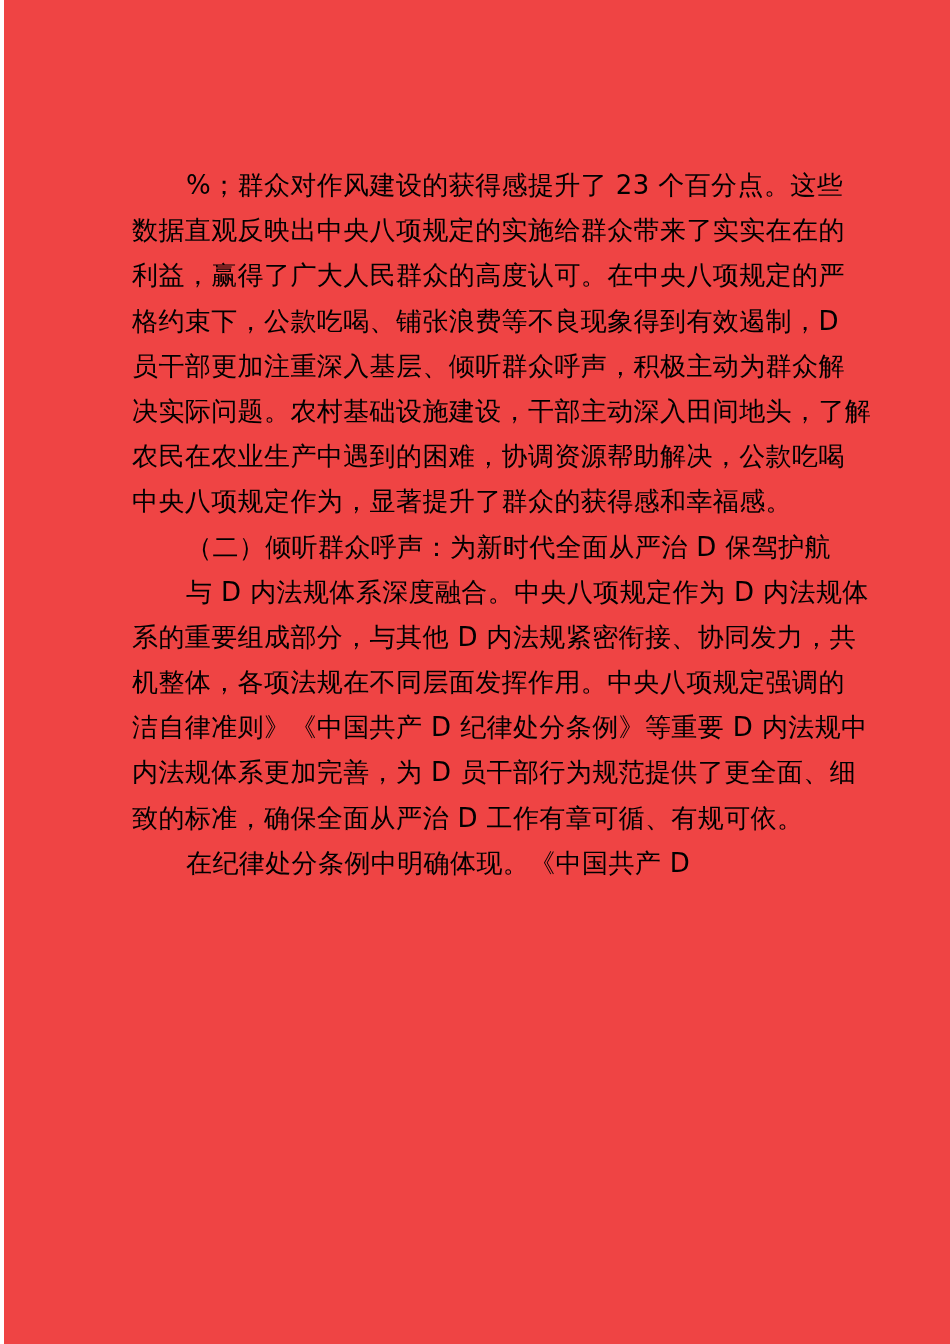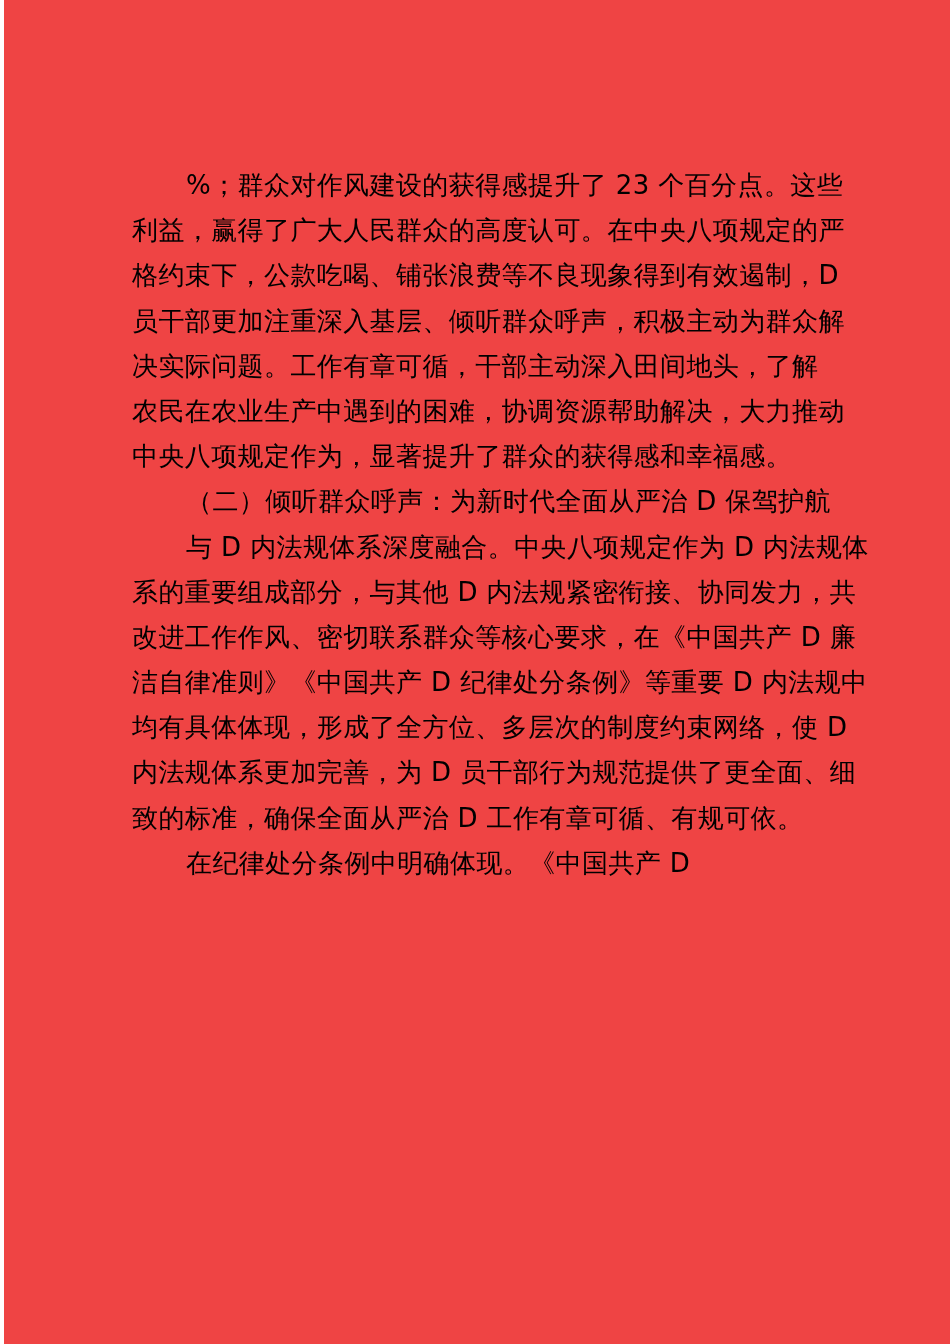--- a/index.html
+++ b/index.html
@@ -39,29 +39,29 @@
     .indent {
       padding-left: 54px;
     }
   </style>
 </head>
 <body>
 
 <div class="page">
   <div class="text-block">
     <div class="line indent">%；群众对作风建设的获得感提升了 23 个百分点。这些</div>
+    <div class="line">数据直观反映出中央八项规定的实施给群众带来了实实在在的</div>
     <div class="line">利益，赢得了广大人民群众的高度认可。在中央八项规定的严</div>
     <div class="line">格约束下，公款吃喝、铺张浪费等不良现象得到有效遏制，D</div>
     <div class="line">员干部更加注重深入基层、倾听群众呼声，积极主动为群众解</div>
-    <div class="line">决实际问题。工作有章可循，干部主动深入田间地头，了解</div>
-    <div class="line">农民在农业生产中遇到的困难，协调资源帮助解决，大力推动</div>
+    <div class="line">决实际问题。农村基础设施建设，干部主动深入田间地头，了解</div>
+    <div class="line">农民在农业生产中遇到的困难，协调资源帮助解决，公款吃喝</div>
     <div class="line">中央八项规定作为，显著提升了群众的获得感和幸福感。</div>
     <div class="line indent">（二）倾听群众呼声：为新时代全面从严治 D 保驾护航</div>
     <div class="line indent">与 D 内法规体系深度融合。中央八项规定作为 D 内法规体</div>
     <div class="line">系的重要组成部分，与其他 D 内法规紧密衔接、协同发力，共</div>
-    <div class="line">改进工作作风、密切联系群众等核心要求，在《中国共产 D 廉</div>
+    <div class="line">机整体，各项法规在不同层面发挥作用。中央八项规定强调的</div>
     <div class="line">洁自律准则》《中国共产 D 纪律处分条例》等重要 D 内法规中</div>
-    <div class="line">均有具体体现，形成了全方位、多层次的制度约束网络，使 D</div>
     <div class="line">内法规体系更加完善，为 D 员干部行为规范提供了更全面、细</div>
     <div class="line">致的标准，确保全面从严治 D 工作有章可循、有规可依。</div>
     <div class="line indent">在纪律处分条例中明确体现。《中国共产 D</div>
   </div>
 </div>
 
 </body></html>

